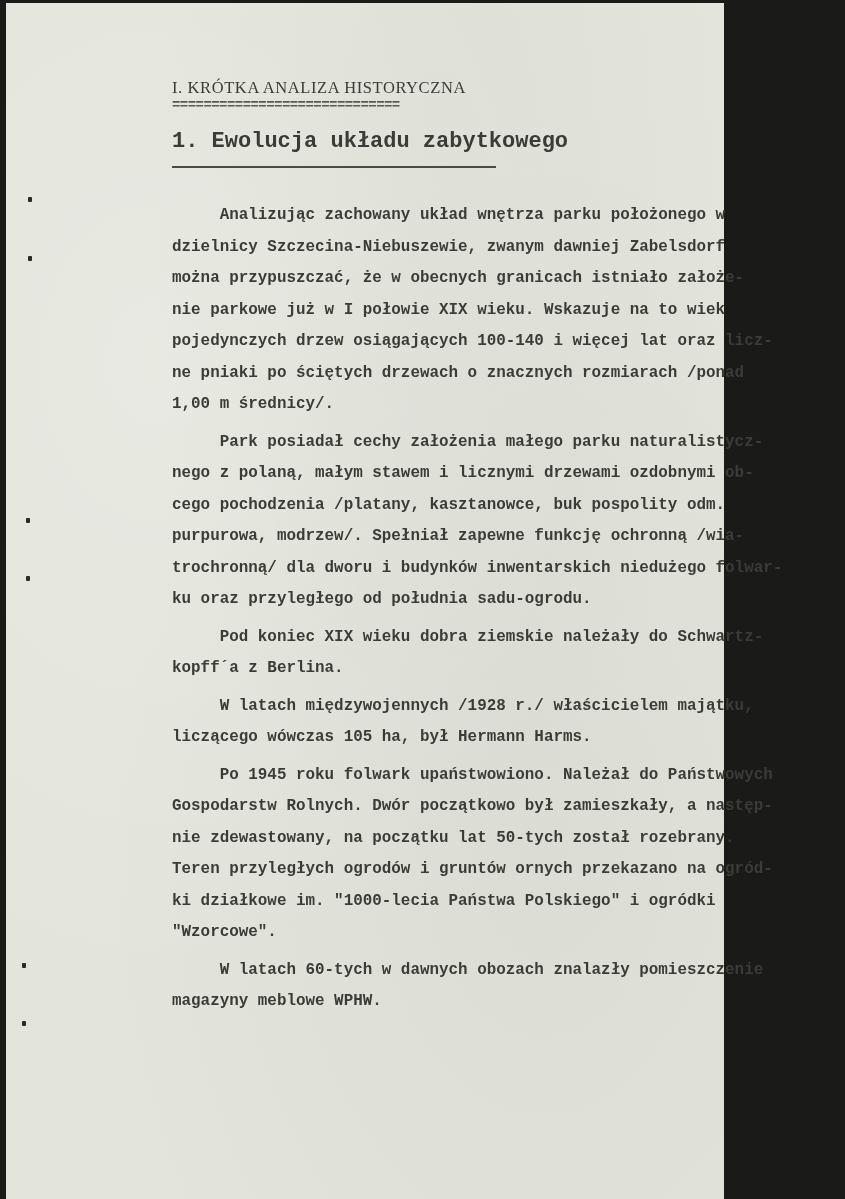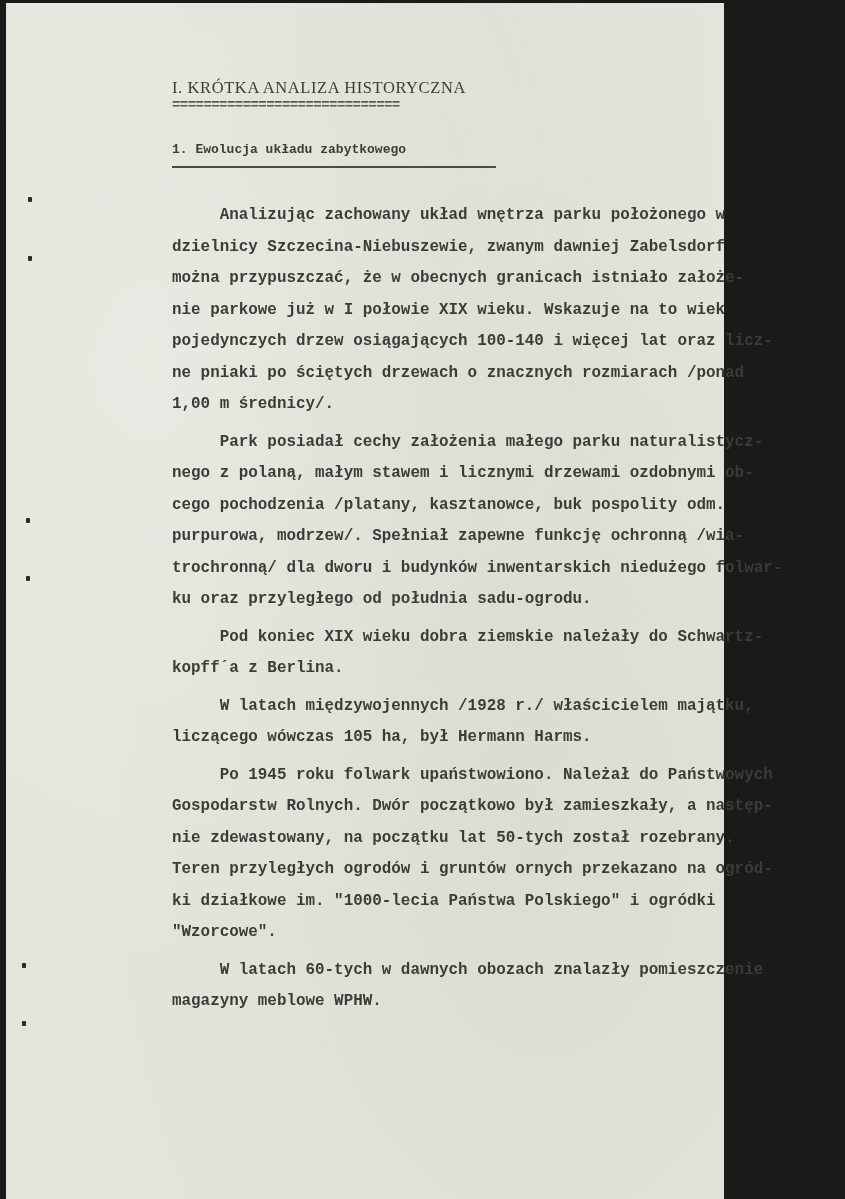--- a/index.html
+++ b/index.html
@@ -49,22 +49,22 @@
       top: 95px;
       font-size: 14px;
       line-height: 14px;
       white-space: pre;
       letter-spacing: -0.55px;
       color: #5a5b55;
     }
     .heading-sub {
       position: absolute;
       left: 166px;
-      top: 136px;
-      font-size: 13px;
+      top: 128px;
+      font-size: 22px;
       line-height: 22px;
       white-space: pre;
     }
     .sub-underline {
       position: absolute;
       left: 166px;
       top: 163px;
       width: 324px;
       height: 2px;
       background: #4a4b45;

